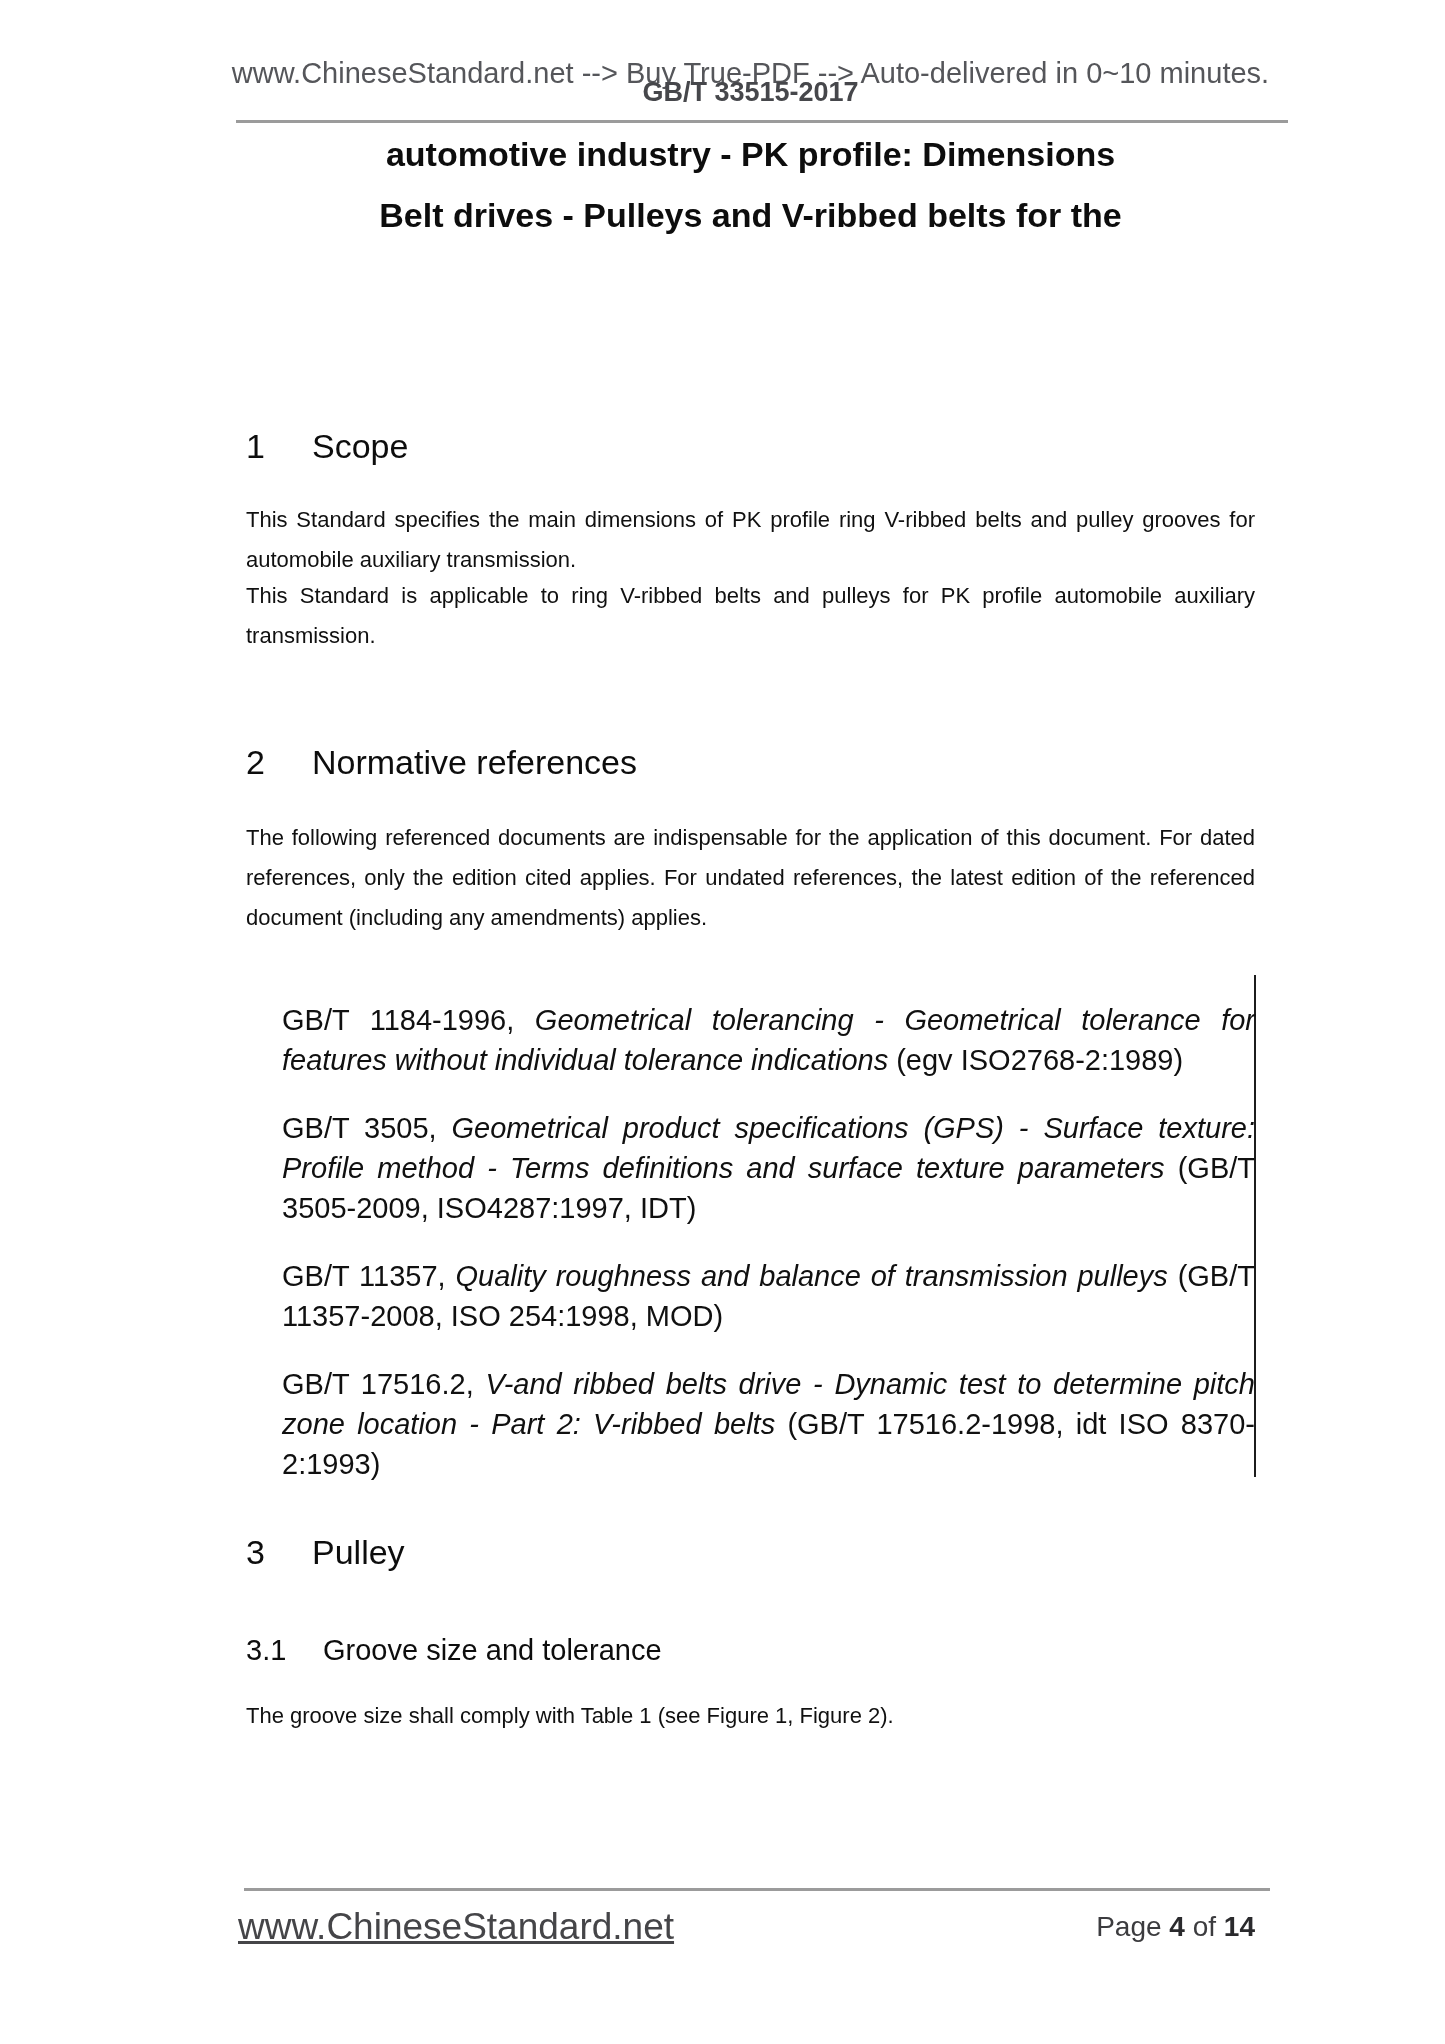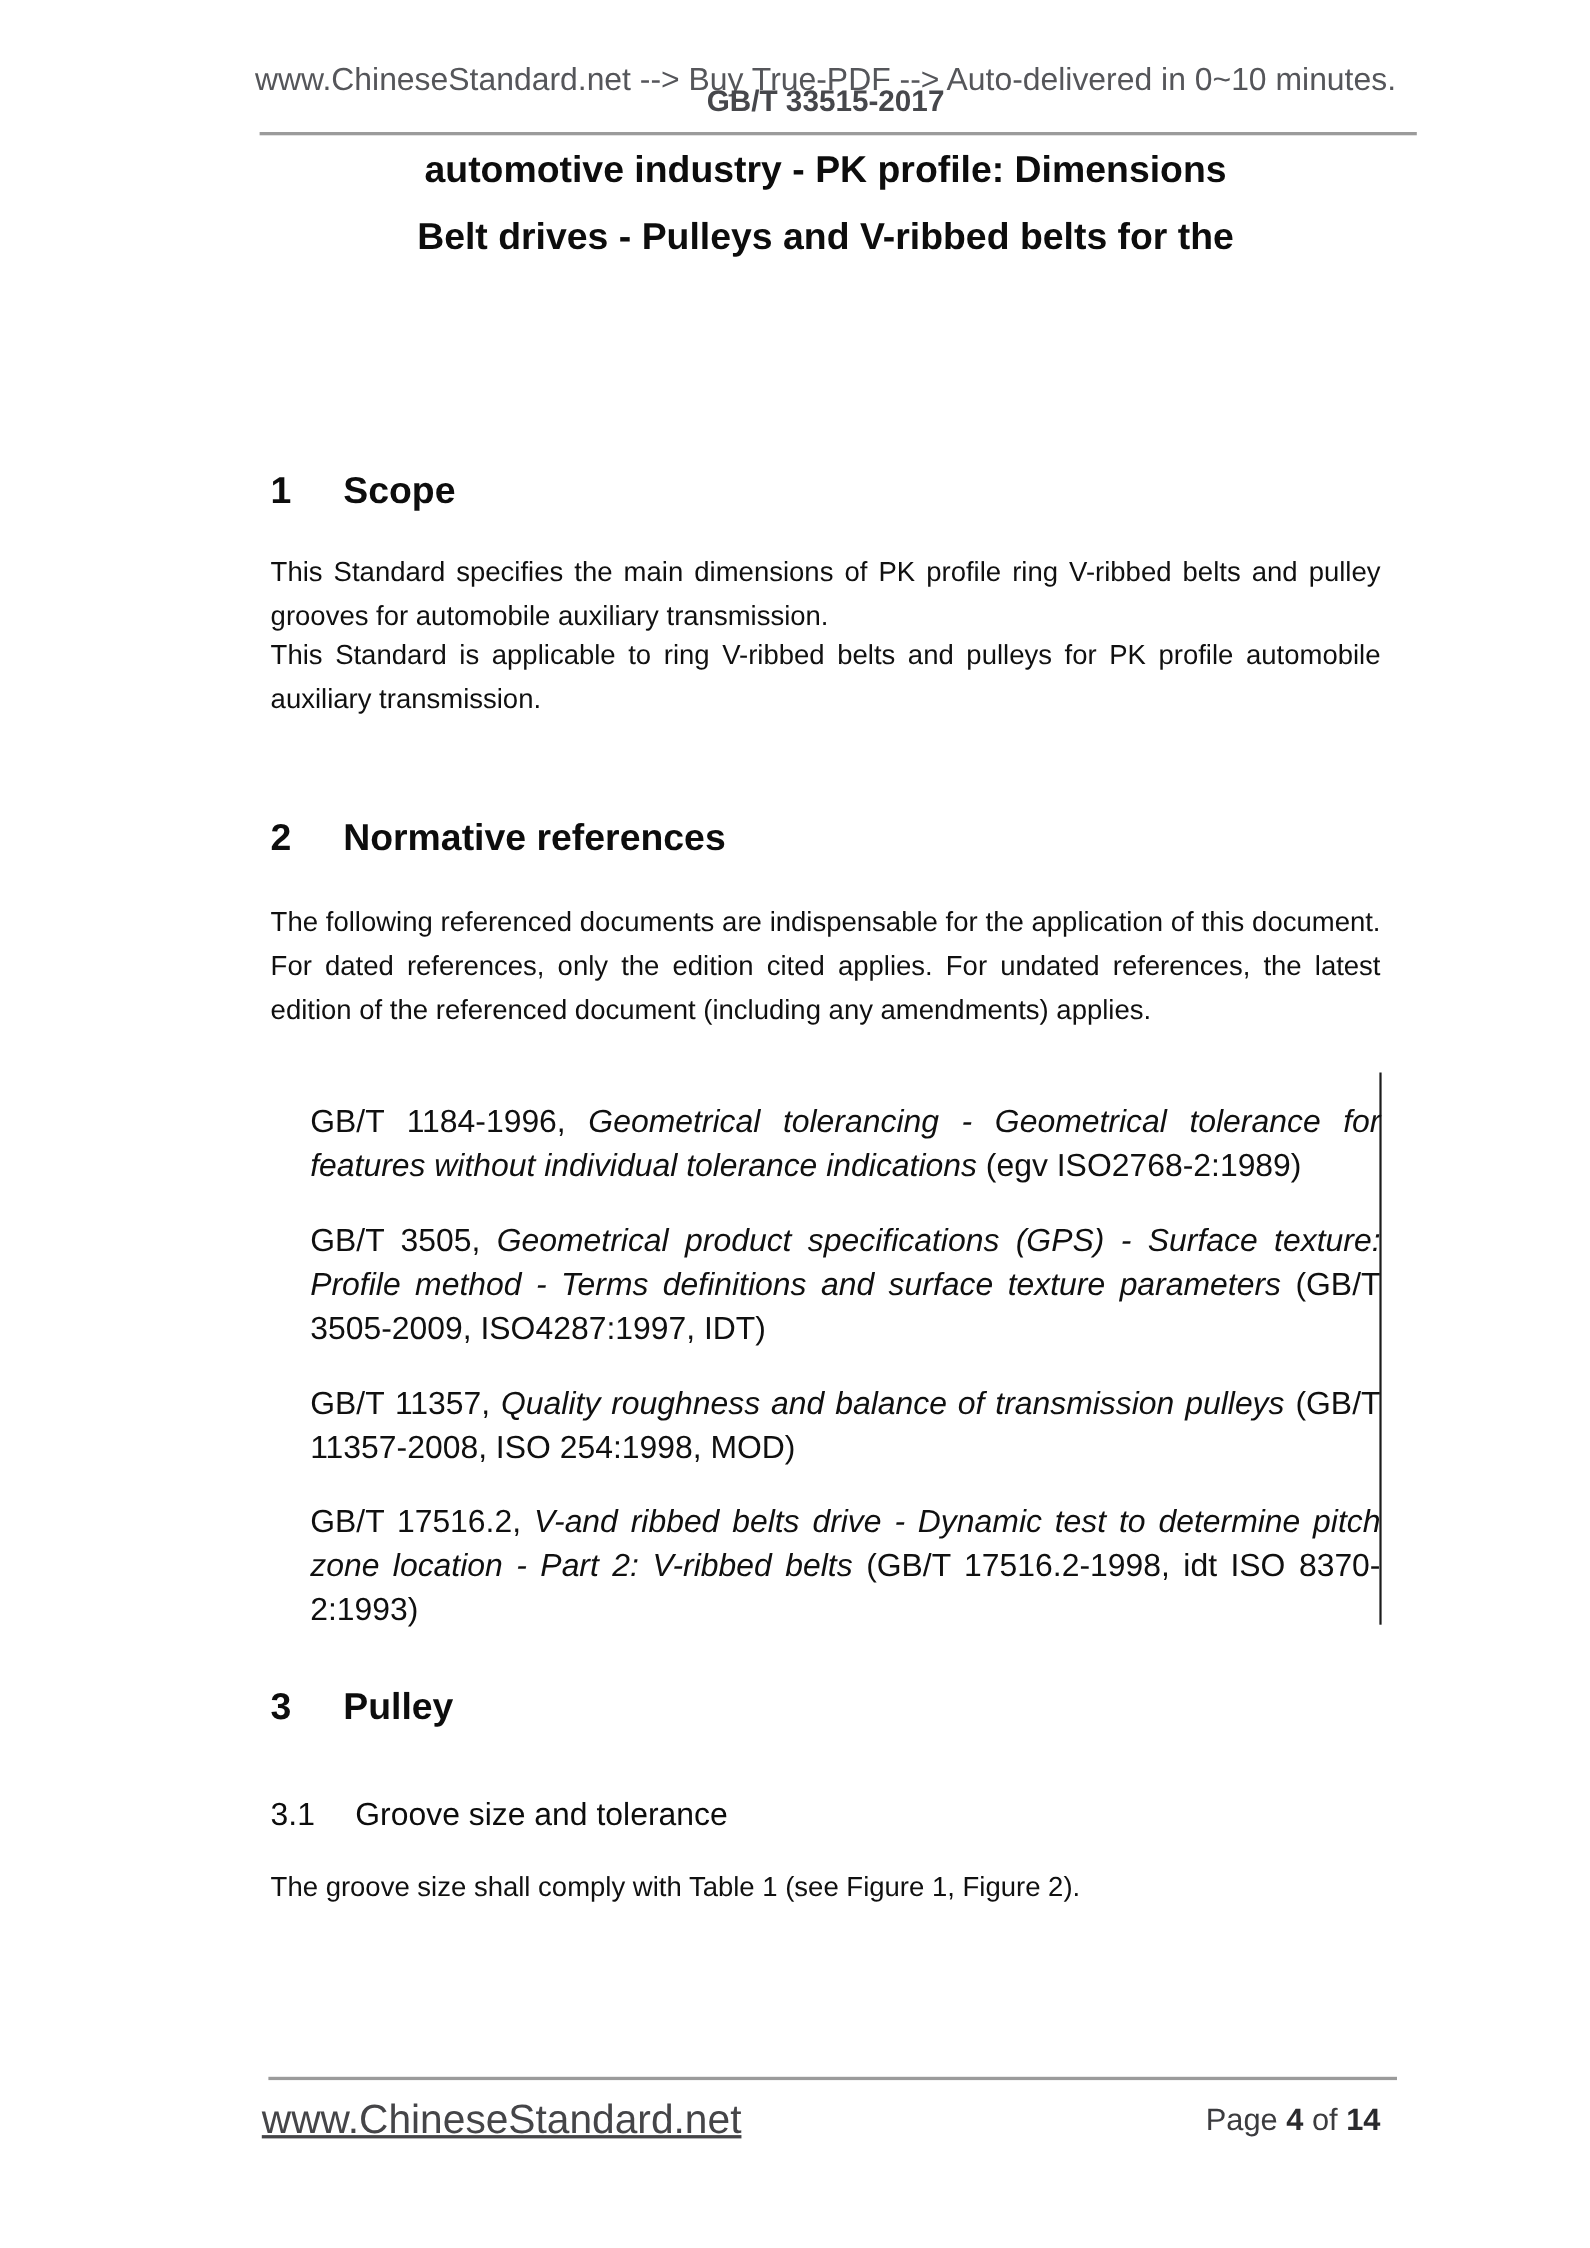--- a/index.html
+++ b/index.html
@@ -61,41 +61,41 @@
     line-height: 61px;
     color: #0d0d0d;
   }
 
   
   .h2 {
     position: absolute;
     left: 218px;
     width: 1009px;
     font-size: 34px;
-    font-weight: bold;
+    font-weight: normal;
     color: #0d0d0d;
     line-height: 44px;
   }
   .h3 {
     position: absolute;
     left: 218px;
     width: 1009px;
     font-size: 29px;
     font-weight: normal;
     color: #0d0d0d;
     line-height: 40px;
   }
   .h-num2 { display: inline-block; width: 66px; }
   .h-num3 { display: inline-block; width: 77px; }
 
   .para {
     position: absolute;
     left: 218px;
     width: 1009px;
-    font-size: 25px;
+    font-size: 22px;
     line-height: 40px;
     text-align: justify;
     color: #101010;
     margin: 0;
   }
   .para:after { content: ""; display: inline-block; width: 0; }
 
   .ref {
     position: absolute;
     left: 254px;

